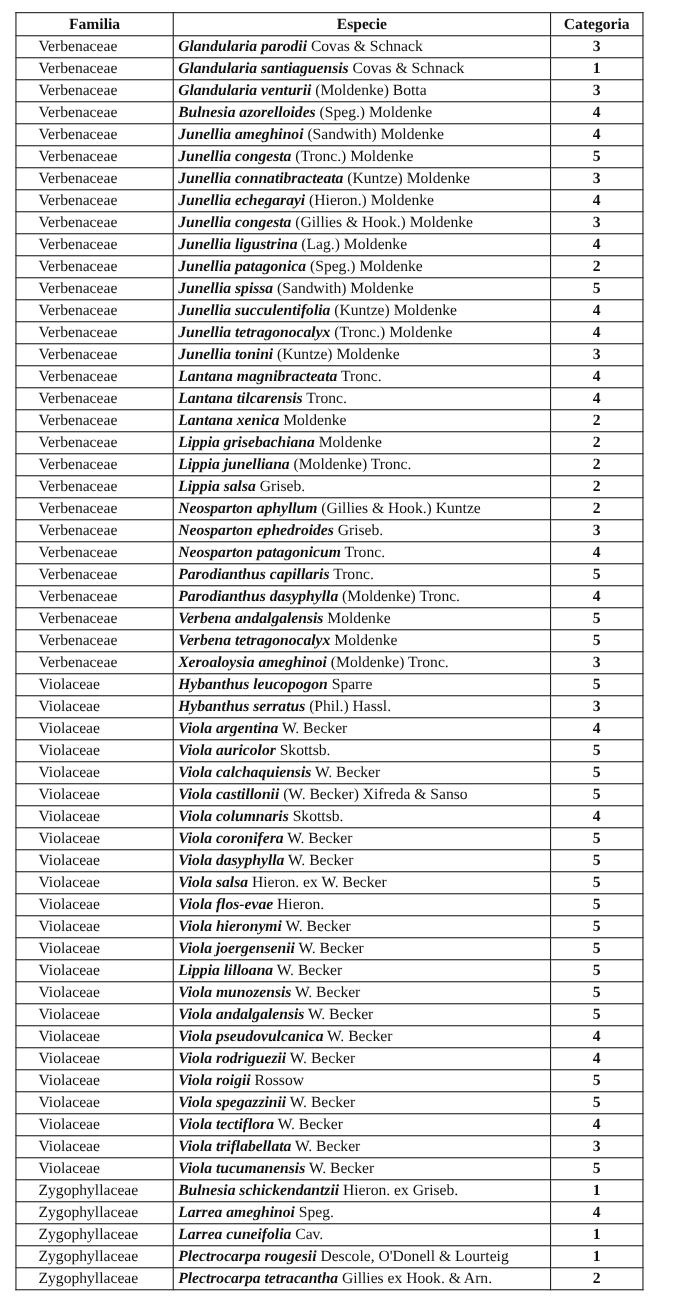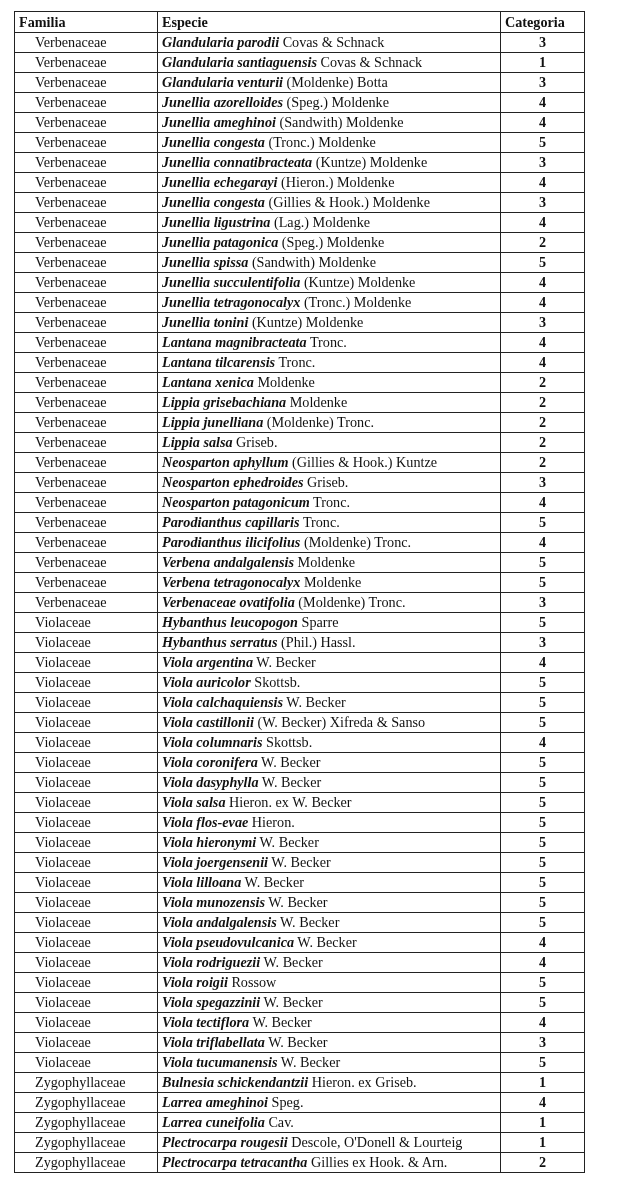--- a/index.html
+++ b/index.html
@@ -4,21 +4,21 @@
 <style>
   html, body { margin: 0; padding: 0; background: #ffffff; }
   body { width: 634px; height: 1179px; position: relative; overflow: hidden;
          font-family: "Liberation Serif", "DejaVu Serif", serif; color: #111; }
   table { position: absolute; left: 14px; top: 11px; border-collapse: collapse;
           width: 570px; table-layout: fixed; font-size: 14.2px; line-height: 16px; }
   col.c1 { width: 143px; }
   col.c2 { width: 343px; }
   col.c3 { width: 84px; }
   th, td { border: 1px solid #222; padding: 1px 4px 1px 4px; vertical-align: top; height: 17px; }
-  th { font-weight: bold; text-align: left; padding-top: 2px; margin-top: 17px; }
+  th { font-weight: bold; text-align: center; padding-top: 2px; margin-top: 17px; }
   td.fam { text-align: left; padding-left: 20px; }
   td.sp { text-align: left; }
   td.sp b { font-style: italic; font-weight: bold; }
   td.cat { text-align: center; font-weight: bold; }
 </style>
 </head>
 <body>
 
 <table>
   <colgroup>
@@ -44,21 +44,21 @@
         <td class="sp"><b>Glandularia santiaguensis</b> <span>Covas &amp; Schnack</span></td>
         <td class="cat">1</td>
       </tr>
       <tr>
         <td class="fam">Verbenaceae</td>
         <td class="sp"><b>Glandularia venturii</b> <span>(Moldenke) Botta</span></td>
         <td class="cat">3</td>
       </tr>
       <tr>
         <td class="fam">Verbenaceae</td>
-        <td class="sp"><b>Junellia azorelloides</b> <span>(Speg.) Moldenke</span></td>
+        <td class="sp"><b>Bulnesia azorelloides</b> <span>(Speg.) Moldenke</span></td>
         <td class="cat">4</td>
       </tr>
       <tr>
         <td class="fam">Verbenaceae</td>
         <td class="sp"><b>Junellia ameghinoi</b> <span>(Sandwith) Moldenke</span></td>
         <td class="cat">4</td>
       </tr>
       <tr>
         <td class="fam">Verbenaceae</td>
         <td class="sp"><b>Junellia congesta</b> <span>(Tronc.) Moldenke</span></td>
@@ -154,36 +154,36 @@
         <td class="sp"><b>Neosparton patagonicum</b> <span>Tronc.</span></td>
         <td class="cat">4</td>
       </tr>
       <tr>
         <td class="fam">Verbenaceae</td>
         <td class="sp"><b>Parodianthus capillaris</b> <span>Tronc.</span></td>
         <td class="cat">5</td>
       </tr>
       <tr>
         <td class="fam">Verbenaceae</td>
-        <td class="sp"><b>Parodianthus ilicifolius</b> <span>(Moldenke) Tronc.</span></td>
+        <td class="sp"><b>Parodianthus dasyphylla</b> <span>(Moldenke) Tronc.</span></td>
         <td class="cat">4</td>
       </tr>
       <tr>
         <td class="fam">Verbenaceae</td>
         <td class="sp"><b>Verbena andalgalensis</b> <span>Moldenke</span></td>
         <td class="cat">5</td>
       </tr>
       <tr>
         <td class="fam">Verbenaceae</td>
         <td class="sp"><b>Verbena tetragonocalyx</b> <span>Moldenke</span></td>
         <td class="cat">5</td>
       </tr>
       <tr>
         <td class="fam">Verbenaceae</td>
-        <td class="sp"><b>Verbenaceae ovatifolia</b> <span>(Moldenke) Tronc.</span></td>
+        <td class="sp"><b>Xeroaloysia ameghinoi</b> <span>(Moldenke) Tronc.</span></td>
         <td class="cat">3</td>
       </tr>
       <tr>
         <td class="fam">Violaceae</td>
         <td class="sp"><b>Hybanthus leucopogon</b> <span>Sparre</span></td>
         <td class="cat">5</td>
       </tr>
       <tr>
         <td class="fam">Violaceae</td>
         <td class="sp"><b>Hybanthus serratus</b> <span>(Phil.) Hassl.</span></td>
@@ -239,21 +239,21 @@
         <td class="sp"><b>Viola hieronymi</b> <span>W. Becker</span></td>
         <td class="cat">5</td>
       </tr>
       <tr>
         <td class="fam">Violaceae</td>
         <td class="sp"><b>Viola joergensenii</b> <span>W. Becker</span></td>
         <td class="cat">5</td>
       </tr>
       <tr>
         <td class="fam">Violaceae</td>
-        <td class="sp"><b>Viola lilloana</b> <span>W. Becker</span></td>
+        <td class="sp"><b>Lippia lilloana</b> <span>W. Becker</span></td>
         <td class="cat">5</td>
       </tr>
       <tr>
         <td class="fam">Violaceae</td>
         <td class="sp"><b>Viola munozensis</b> <span>W. Becker</span></td>
         <td class="cat">5</td>
       </tr>
       <tr>
         <td class="fam">Violaceae</td>
         <td class="sp"><b>Viola andalgalensis</b> <span>W. Becker</span></td>

